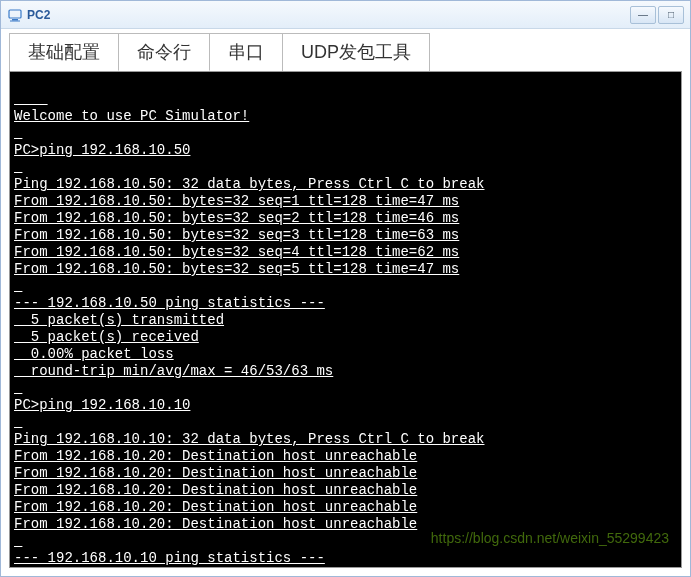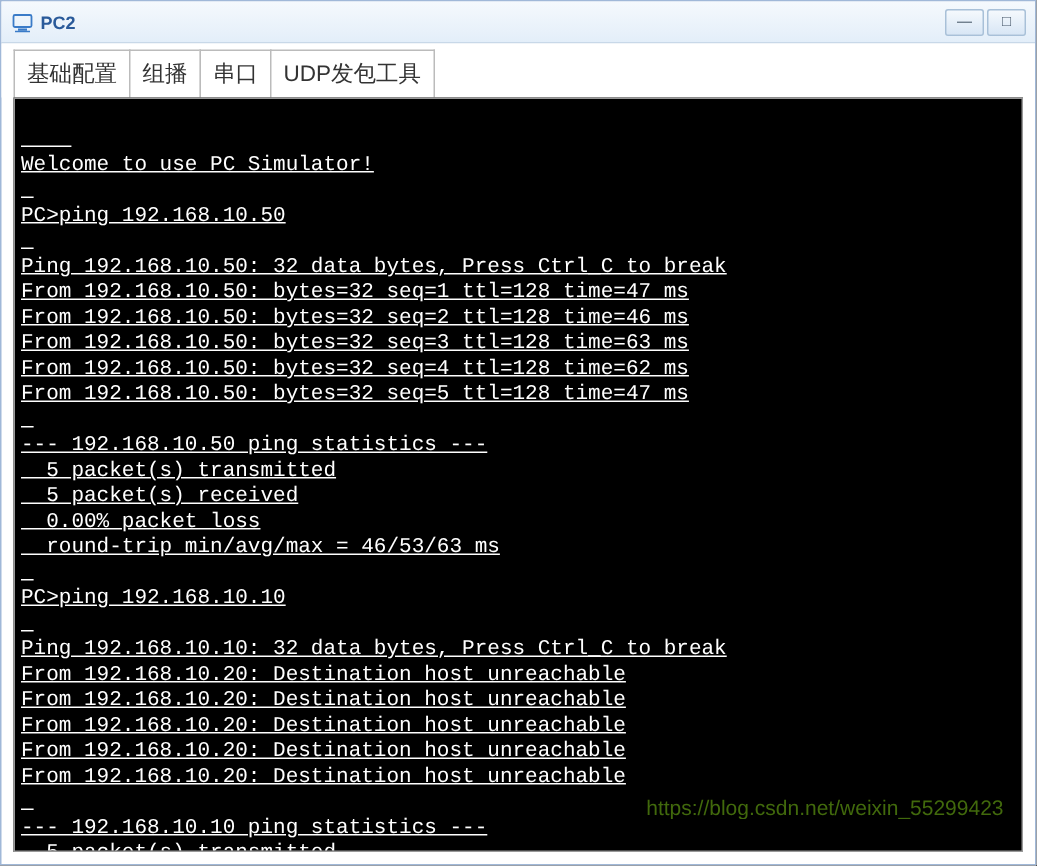--- a/index.html
+++ b/index.html
@@ -64,22 +64,22 @@
       font-size: 10px;
       color: #456;
     }
     .tab-bar {
       display: flex;
       padding: 4px 8px 0 8px;
       background: #fff;
       gap: 0;
     }
     .tab {
-      padding: 6px 8px;
-      font-size: 15px;
+      padding: 6px 18px;
+      font-size: 18px;
       color: #333;
       background: #fff;
       border: 1px solid #bbb;
       border-bottom: none;
       cursor: pointer;
       margin-right: -1px;
     }
     .tab.active {
       background: #fff;
       border-bottom: 1px solid #fff;
@@ -130,21 +130,21 @@
       <span class="title-text">PC2</span>
     </div>
     <div class="window-controls">
       <div class="win-btn">—</div>
       <div class="win-btn">□</div>
     </div>
   </div>
 
   <div class="tab-bar">
     <div class="tab">基础配置</div>
-    <div class="tab">组播</div>
+    <div class="tab active">命令行</div>
     <div class="tab">串口</div>
     <div class="tab">UDP发包工具</div>
   </div>
 
   <div class="terminal" id="terminal-block">
     <div class="terminal-line">Welcome to use PC Simulator!</div><div class="terminal-line">&nbsp;</div><div class="terminal-line">PC&gt;ping 192.168.10.50</div><div class="terminal-line">&nbsp;</div><div class="terminal-line">Ping 192.168.10.50: 32 data bytes, Press Ctrl_C to break</div><div class="terminal-line">From 192.168.10.50: bytes=32 seq=1 ttl=128 time=47 ms</div><div class="terminal-line">From 192.168.10.50: bytes=32 seq=2 ttl=128 time=46 ms</div><div class="terminal-line">From 192.168.10.50: bytes=32 seq=3 ttl=128 time=63 ms</div><div class="terminal-line">From 192.168.10.50: bytes=32 seq=4 ttl=128 time=62 ms</div><div class="terminal-line">From 192.168.10.50: bytes=32 seq=5 ttl=128 time=47 ms</div><div class="terminal-line">&nbsp;</div><div class="terminal-line">--- 192.168.10.50 ping statistics ---</div><div class="terminal-line">  5 packet(s) transmitted</div><div class="terminal-line">  5 packet(s) received</div><div class="terminal-line">  0.00% packet loss</div><div class="terminal-line">  round-trip min/avg/max = 46/53/63 ms</div><div class="terminal-line">&nbsp;</div><div class="terminal-line">PC&gt;ping 192.168.10.10</div><div class="terminal-line">&nbsp;</div><div class="terminal-line">Ping 192.168.10.10: 32 data bytes, Press Ctrl_C to break</div><div class="terminal-line">From 192.168.10.20: Destination host unreachable</div><div class="terminal-line">From 192.168.10.20: Destination host unreachable</div><div class="terminal-line">From 192.168.10.20: Destination host unreachable</div><div class="terminal-line">From 192.168.10.20: Destination host unreachable</div><div class="terminal-line">From 192.168.10.20: Destination host unreachable</div><div class="terminal-line">&nbsp;</div><div class="terminal-line">--- 192.168.10.10 ping statistics ---</div><div class="terminal-line">  5 packet(s) transmitted</div><div class="watermark">https://blog.csdn.net/weixin_55299423</div>
   </div>
 </div>
 
 </body></html>

